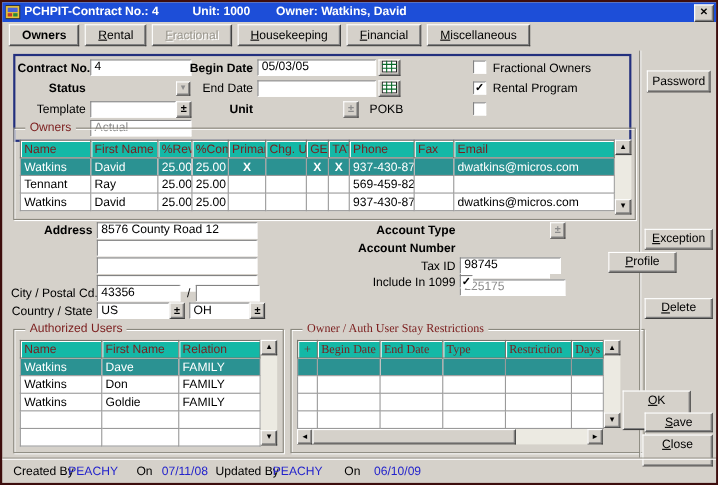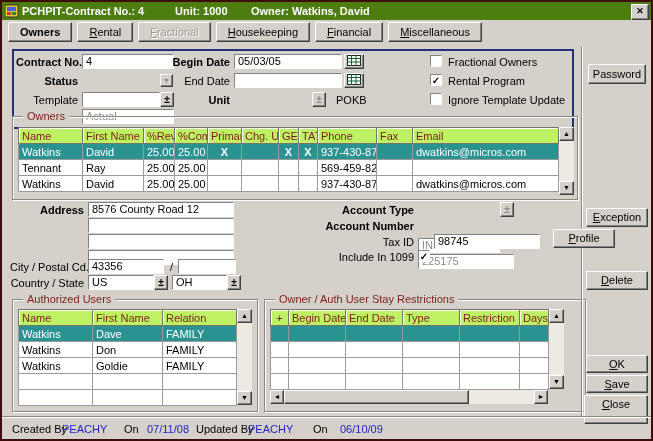--- a/index.html
+++ b/index.html
@@ -1,19 +1,19 @@
 <!DOCTYPE html>
 <html><head>
 <meta charset="utf-8">
 <style>
   html,body{margin:0;padding:0;background:#777;}
   .win{position:relative;width:653px;height:441px;background:#d5d1ca;border:2px solid #3d0d0d;
        box-sizing:border-box;font-family:"Liberation Sans",sans-serif;font-size:11px;color:#000;overflow:hidden;}
   
-  .titlebar{position:absolute;left:0;top:0;right:0;height:18px;background:#4d7c0f;color:#fff;font-weight:bold;}
+  .titlebar{position:absolute;left:0;top:0;right:0;height:18px;background:#1d4ed8;color:#fff;font-weight:bold;}
   .titlebar .t-title{position:absolute;left:20px;top:3px;white-space:nowrap;}
   .titlebar .t-unit{position:absolute;left:173px;top:3px;white-space:nowrap;}
   .titlebar .t-owner{position:absolute;left:249px;top:3px;white-space:nowrap;}
   .appicon{position:absolute;left:3px;top:2px;width:14px;height:14px;}
   .closebtn{position:absolute;right:2px;top:2px;width:16px;height:14px;background:#d5d1ca;color:#000;
        border:1px solid;border-color:#fff #404040 #404040 #fff;box-shadow:inset -1px -1px 0 #828282;
        font-size:9px;line-height:12px;text-align:center;font-weight:bold;}
   
   .tabs{position:absolute;left:6px;top:20px;height:22px;white-space:nowrap;}
   .tab{display:inline-block;height:18px;line-height:18px;padding:0 11px;background:#d5d1ca;margin-right:2px;
@@ -39,21 +39,21 @@
   .ddarrow{width:13px;height:13px;font-size:7px;line-height:12px;color:#8c8c8c;}
   .calbtn{width:20px;height:15px;line-height:11px;}
   .cb{position:absolute;width:12px;height:12px;background:#fff;border:1px solid;border-color:#828282 #fff #fff #828282;
       font-size:10px;line-height:11px;text-align:center;font-weight:bold;box-sizing:border-box;}
   
   .grp{position:absolute;border:1px solid #8a887e;box-shadow:inset 1px 1px 0 #fff,1px 1px 0 #fff;box-sizing:border-box;}
   .grp-label{position:absolute;top:-7px;left:10px;background:#d5d1ca;padding:0 4px;color:#7b1d1d;white-space:nowrap;}
   .topform{position:absolute;left:10px;top:47px;width:562px;height:80px;border:2px solid #23307e;box-sizing:border-box;}
   
   table.grid{position:absolute;border-collapse:collapse;table-layout:fixed;background:#fff;}
-  .grid th{background:#bef264;color:#7b1d1d;font-weight:normal;text-align:left;padding:0 3px;height:15px;
+  .grid th{background:#14b8a6;color:#7b1d1d;font-weight:normal;text-align:left;padding:0 3px;height:15px;
        border:1px solid #76746c;box-shadow:inset 1px 1px 0 #fff;overflow:hidden;white-space:nowrap;font-size:11px;}
   .grid td{border:1px solid #9a9a9a;height:15px;padding:0 3px;overflow:hidden;white-space:nowrap;font-size:11px;}
   tr.sel td{background:#2b9292;color:#fff;}
   td.c,th.c{text-align:center;}
   td.xm{text-align:center;font-weight:bold;}
   
   .sb{position:absolute;background:#eceae2;box-sizing:border-box;}
   .sbtn{position:absolute;background:#d5d1ca;border:1px solid;border-color:#fff #404040 #404040 #fff;
        box-shadow:inset -1px -1px 0 #828282;font-size:7px;line-height:12px;text-align:center;box-sizing:border-box;}
   .sthumb{position:absolute;background:#d5d1ca;border:1px solid;border-color:#fff #404040 #404040 #fff;
@@ -132,21 +132,20 @@
     <div class="lab r b" style="left:148px;top:43px;width:68px;">Unit</div>
     <div class="fld dis" style="left:220px;top:41px;width:78px;">1000</div>
     <div class="btn lov dis" style="left:298px;top:41px;">±</div>
     <div class="lab" style="left:322px;top:43px;">POKB</div>
 
     <div class="cb" style="left:416px;top:4px;"></div>
     <div class="lab" style="left:434px;top:5px;">Fractional Owners</div>
     <div class="cb" style="left:416px;top:23px;"><span>✓</span></div>
     <div class="lab" style="left:434px;top:24px;">Rental Program</div>
     <div class="cb" style="left:416px;top:42px;"></div>
-    <div class="lab" style="left:434px;top:43px;">Ignore Template Update</div>
   </div>
 
   <div class="grp" style="left:10px;top:114px;width:566px;height:84px;">
     <div class="grp-label">Owners</div>
     <table class="grid" style="left:5px;top:10px;width:540px;">
       <colgroup>
           <col style="width:64px">
           <col style="width:61px">
           <col style="width:31px">
           <col style="width:33px">
@@ -237,21 +236,21 @@
   <div class="btn lov" style="left:225px;top:273px;">±</div>
 
   <div class="lab r b" style="left:300px;top:202px;width:112px;">Account Type</div>
   <div class="fld dis" style="left:416px;top:200px;width:82px;">INDIVIDUAL</div>
   <div class="btn lov dis" style="left:498px;top:200px;">±</div>
 
   <div class="lab r b" style="left:300px;top:218px;width:112px;">Account Number</div>
   <div class="fld dis" style="left:416px;top:216px;width:96px;">225175</div>
 
   <div class="lab r" style="left:300px;top:234px;width:112px;">Tax ID</div>
-  <div class="fld" style="left:432px;top:232px;width:106px;">98745</div>
+  <div class="fld" style="left:416px;top:232px;width:92px;">98745</div>
 
   <div class="lab r" style="left:300px;top:249px;width:112px;">Include In 1099</div>
   <div class="cb" style="left:416px;top:248px;"><span>✓</span></div>
 
   <div class="grp" style="left:10px;top:297px;width:246px;height:113px;">
     <div class="grp-label">Authorized Users</div>
     <table class="grid" style="left:5px;top:9px;width:218px;">
       <colgroup>
           <col style="width:74px">
           <col style="width:70px">
@@ -289,21 +288,21 @@
             <td></td>
           </tr>
     </tbody>
       </table>
     <div class="sb" style="left:224px;top:9px;width:15px;height:96px;">
       <div class="sbtn" style="left:0;top:0;width:15px;height:14px;">▲</div>
       <div class="sbtn" style="left:0;bottom:0;width:15px;height:14px;">▼</div>
     </div>
   </div>
 
-  <div class="grp" style="left:262px;top:297px;width:322px;height:113px;">
+  <div class="grp" style="left:262px;top:297px;width:322px;height:113px;font-family:Liberation Serif, serif;">
     <div class="grp-label">Owner / Auth User Stay Restrictions</div>
     <table class="grid" style="left:5px;top:9px;width:278px;">
       <colgroup>
           <col style="width:18px">
           <col style="width:57px">
           <col style="width:57px">
           <col style="width:57px">
           <col style="width:60px">
           <col style="width:29px">
         </colgroup>
@@ -359,21 +358,21 @@
       <div class="sthumb" style="left:14px;top:0;width:185px;height:14px;"></div>
       <div class="sbtn" style="right:0;top:0;width:14px;height:14px;">►</div>
     </div>
   </div>
 
   <div class="vdiv"></div>
   <div class="btn" style="left:586px;top:62px;width:58px;height:20px;line-height:18px;"><span class="lbl">Password</span></div>
   <div class="btn u1" style="left:584px;top:206px;width:62px;height:19px;line-height:17px;"><span class="lbl">Exception</span></div>
   <div class="btn u1" style="left:551px;top:227px;width:62px;height:19px;line-height:17px;"><span class="lbl">Profile</span></div>
   <div class="btn u1" style="left:584px;top:269px;width:62px;height:19px;line-height:17px;"><span class="lbl">Delete</span></div>
-  <div class="btn u1" style="left:584px;top:353px;width:62px;height:18px;line-height:16px;"><span class="lbl">OK</span></div>
+  <div class="btn u1" style="left:564px;top:353px;width:62px;height:36px;line-height:16px;"><span class="lbl">OK</span></div>
   <div class="btn u1" style="left:584px;top:373px;width:62px;height:18px;line-height:16px;"><span class="lbl">Save</span></div>
   <div class="btn u1" style="left:582px;top:393px;width:64px;height:29px;line-height:17px;"><span class="lbl">Close</span></div>
 
   <div class="hdiv"></div>
   <div class="statusbar">
     <span class="s" style="left:10px;">Created By</span>
     <span class="s blue" style="left:60px;">PEACHY</span>
     <span class="s" style="left:122px;">On</span>
     <span class="s blue" style="left:145px;">07/11/08</span>
     <span class="s" style="left:194px;">Updated By</span>

